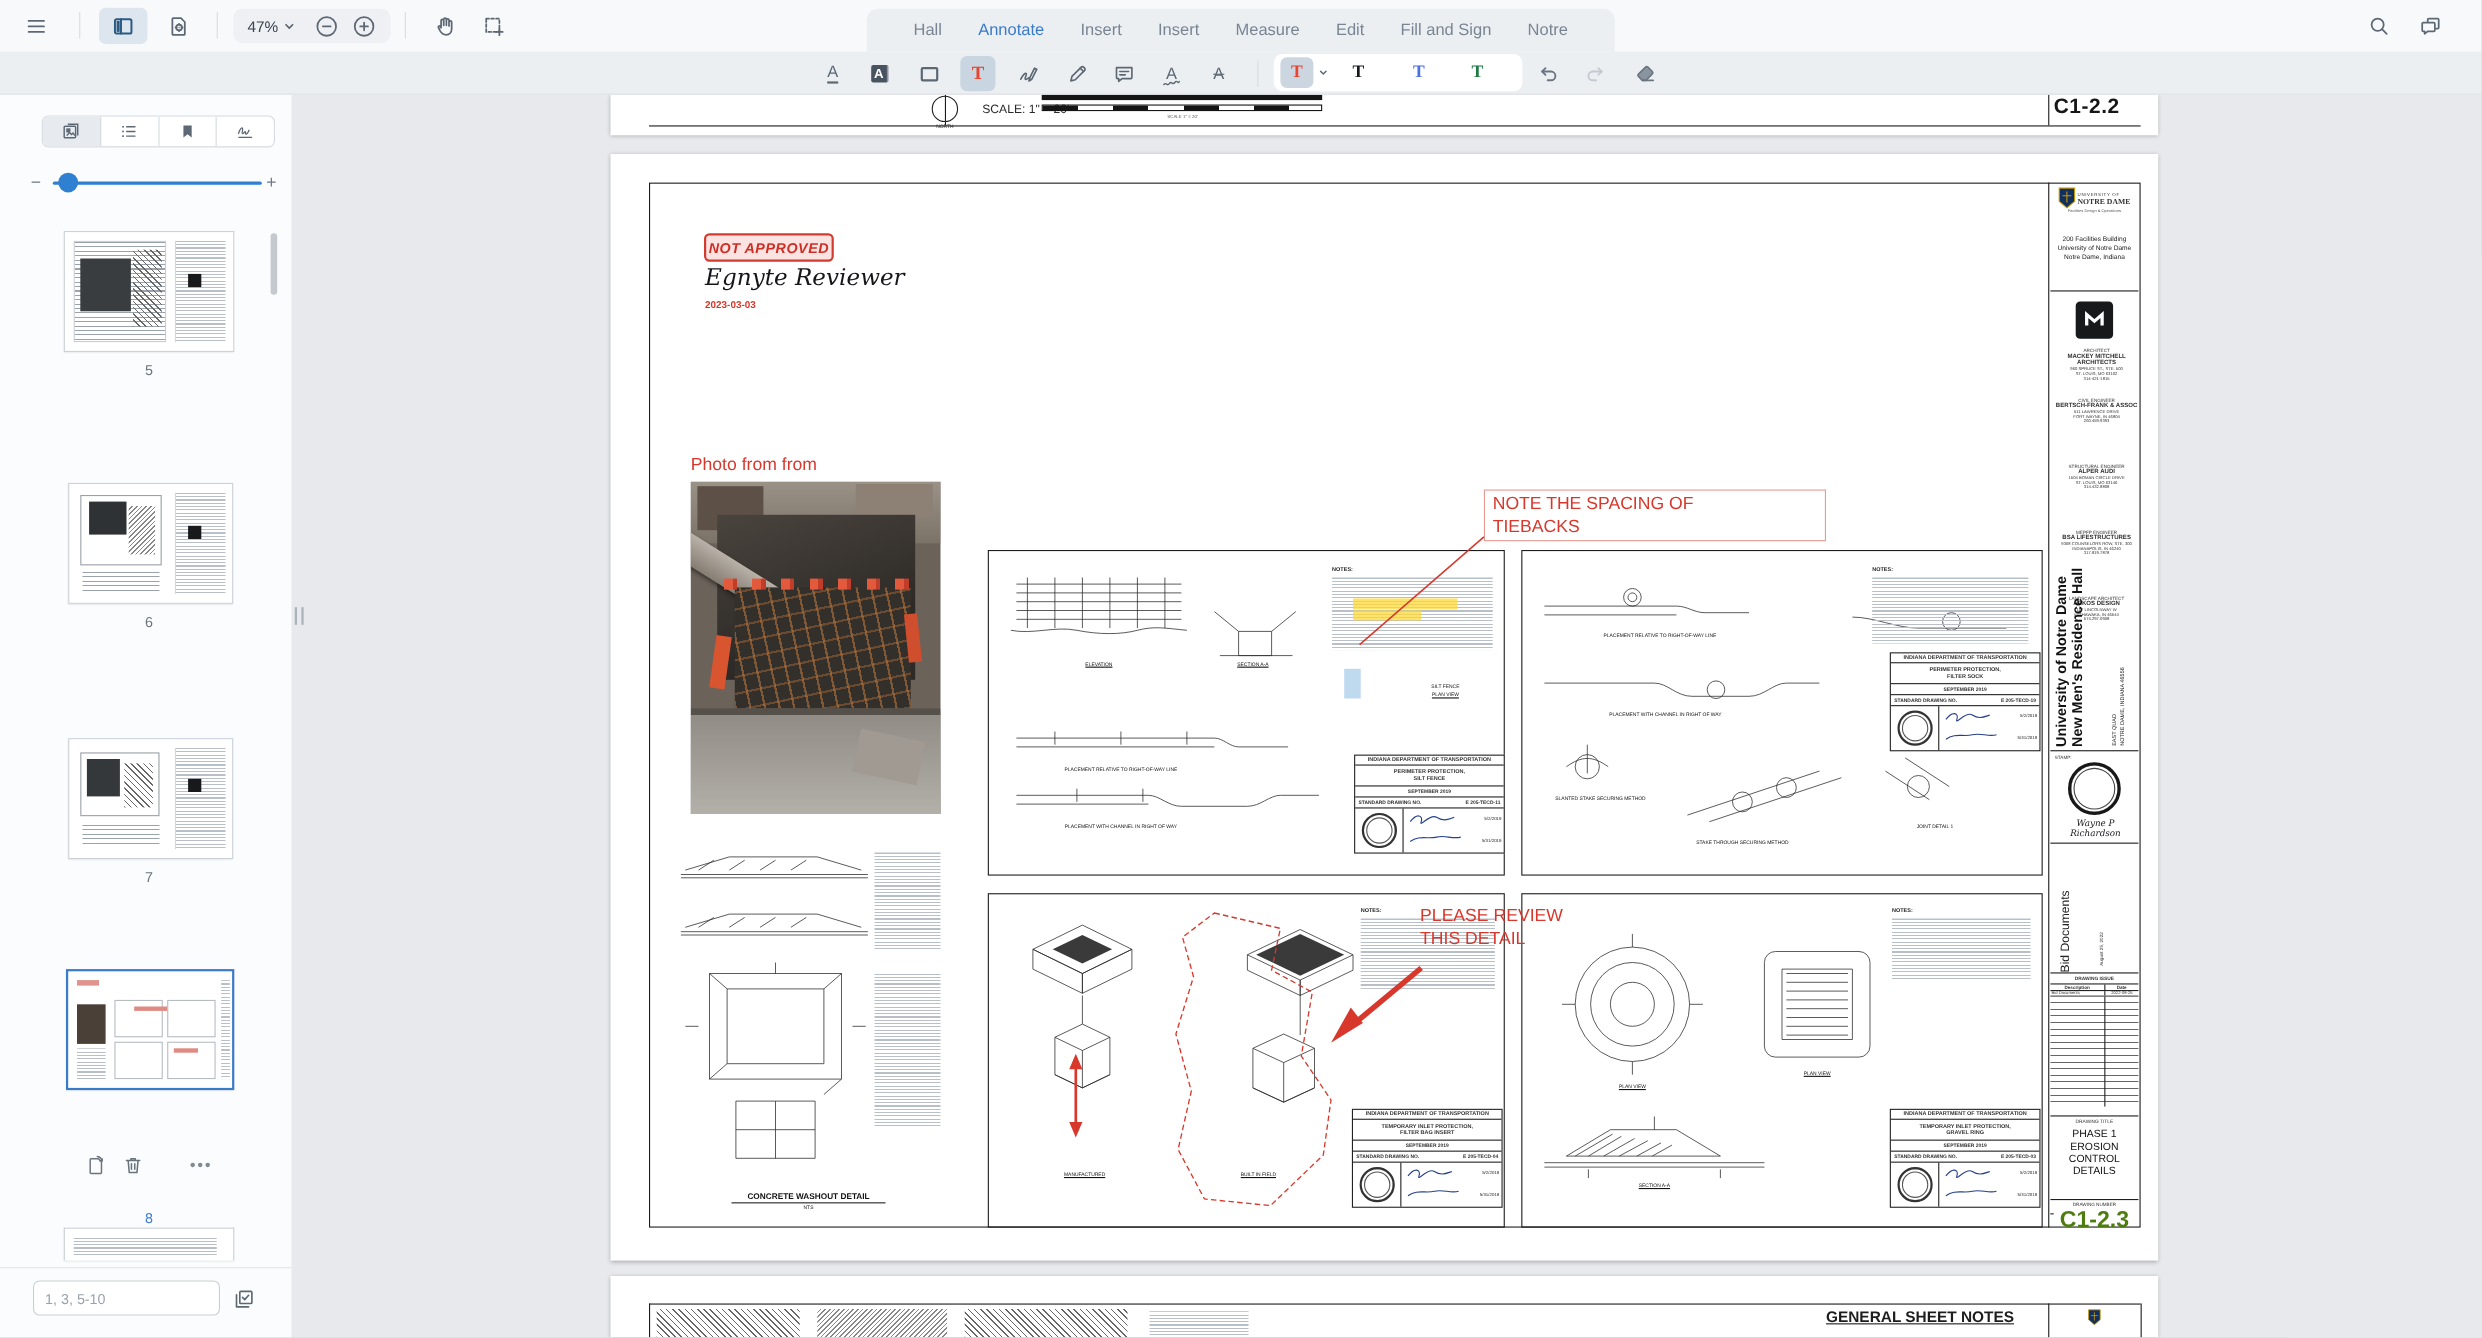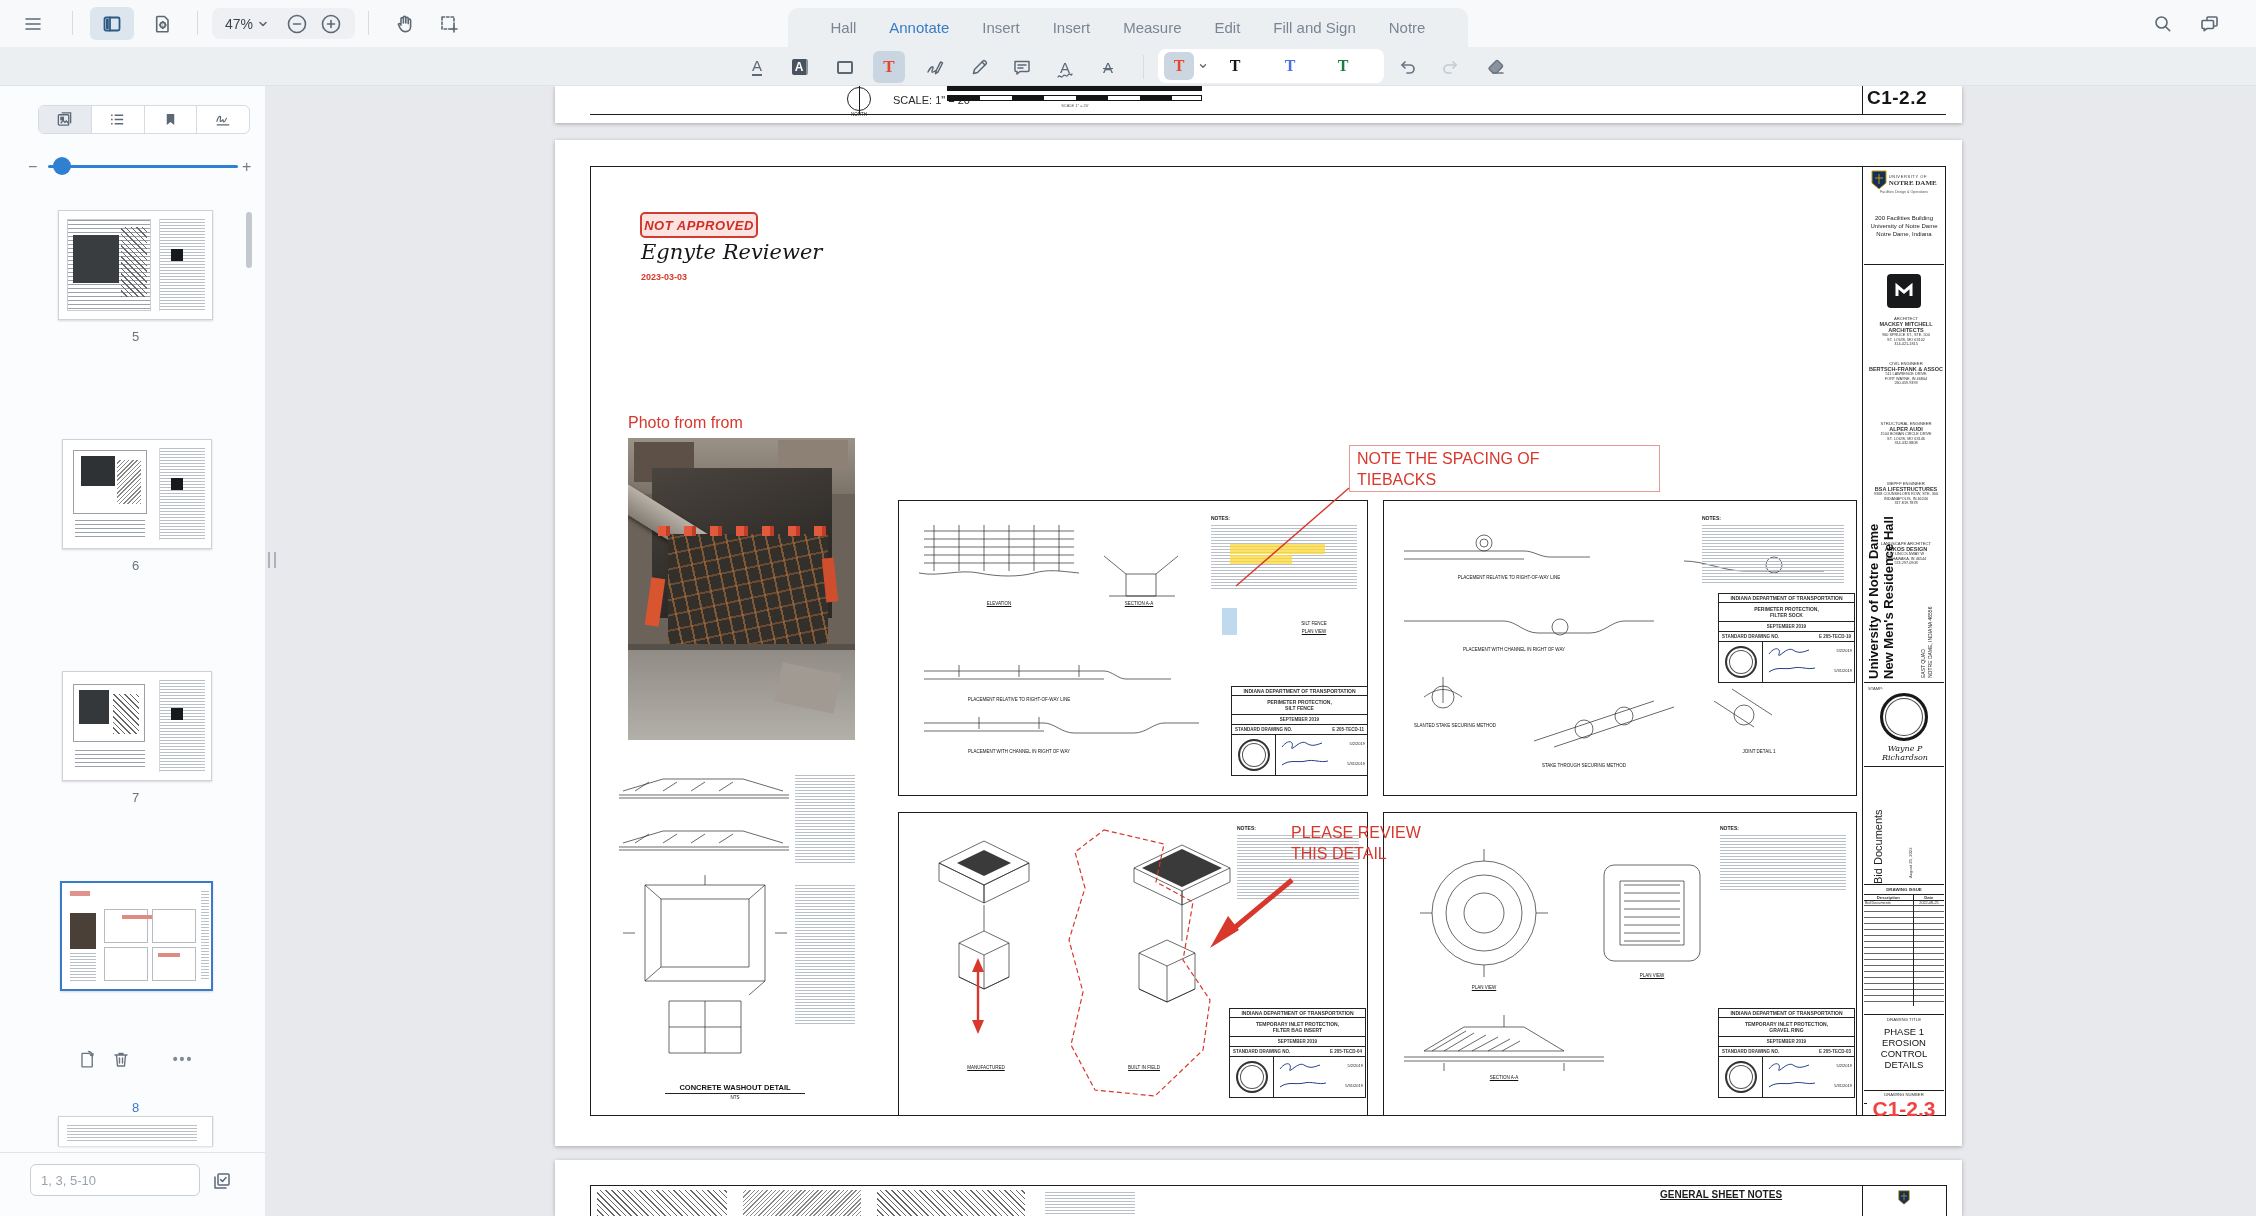--- a/index.html
+++ b/index.html
@@ -752,35 +752,35 @@
       <div class="hline" style="left:0;top:848px;width:80px;"></div>
       <div class="sec" style="top:851px;font-size:4.4px;">DRAWING TITLE</div>
       <div class="sec" style="top:860px;font-size:9.5px;line-height:11px;color:#111;">
         <div>PHASE 1</div>
         <div>EROSION</div>
         <div>CONTROL</div>
         <div>DETAILS</div>
       </div>
       <div class="hline" style="left:0;top:924px;width:80px;"></div>
       <div class="sec" style="top:926px;font-size:4.2px;">DRAWING NUMBER</div>
-      <div class="sec" style="top:931px;font-size:21px;font-weight:bold;color:#ef4444;">C1-2.3</div>
+      <div class="sec" style="top:931px;font-size:21px;font-weight:bold;color:#4d7c0f;">C1-2.3</div>
       <div class="hline" style="left:0;top:937px;width:3px;"></div>
     </div>
   </div>
 
   <div class="sheet" style="top:1160px;height:56px;">
     <div class="hline" style="left:35px;top:25px;width:1356px;"></div>
     <div class="vline" style="left:35px;top:25px;height:31px;"></div>
     <div class="vline" style="left:1391px;top:25px;height:31px;"></div>
     <div class="vline" style="left:1307px;top:25px;height:31px;"></div>
     <div class="abs hatchA" style="left:42px;top:30px;width:130px;height:26px;"></div>
     <div class="abs hatchB" style="left:188px;top:30px;width:118px;height:26px;"></div>
     <div class="abs hatchA" style="left:322px;top:30px;width:148px;height:26px;"></div>
     <div class="abs mlines2" style="left:490px;top:32px;width:90px;height:22px;"></div>
-    <span class="abs u" style="left:1105px;top:29px;font-size:10px;font-weight:bold;color:#1d1d1d;">GENERAL SHEET NOTES</span>
+    <span class="abs u" style="left:1105px;top:29px;font-size:14px;font-weight:bold;color:#1d1d1d;">GENERAL SHEET NOTES</span>
     <div class="abs" style="left:1315px;top:30px;width:68px;text-align:center;">
       <svg width="12" height="15" viewBox="0 0 16 20">
         <path d="M1 1h14v12l-7 6-7-6z" fill="#12305e" stroke="#c99700" stroke-width="1"></path>
         <path d="M8 4v10M4 8h8" stroke="#c99700" stroke-width="1" fill="none"></path>
       </svg>
     </div>
   </div>
 
 </div>
 

